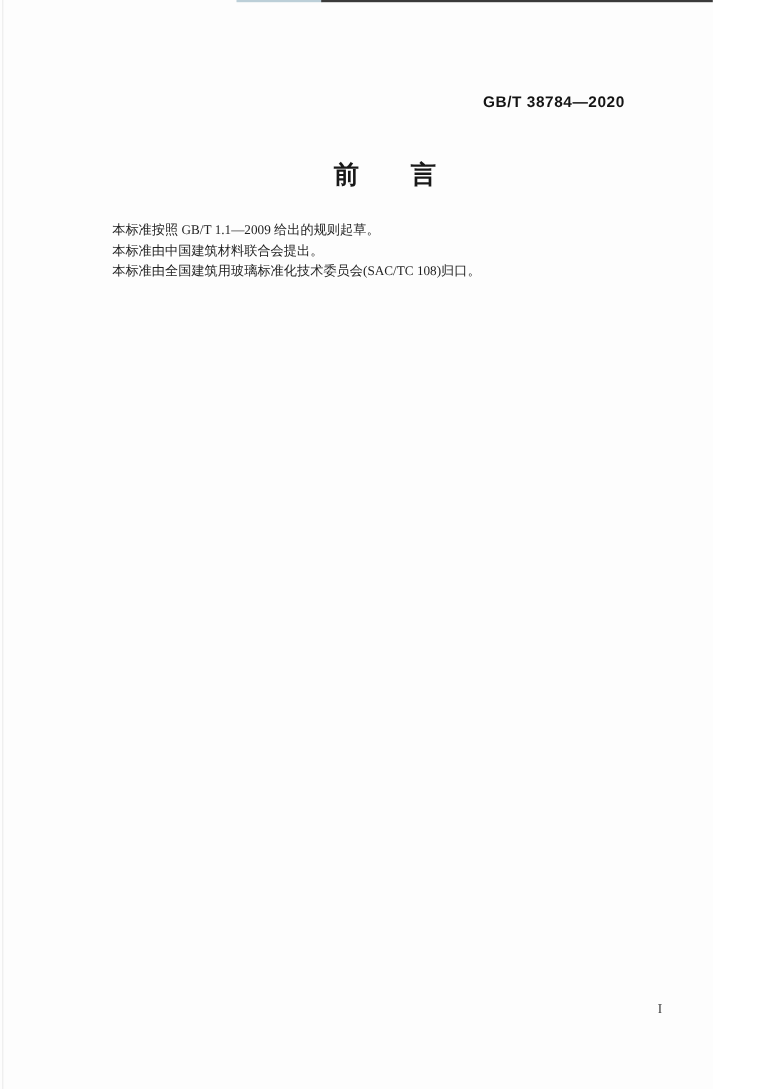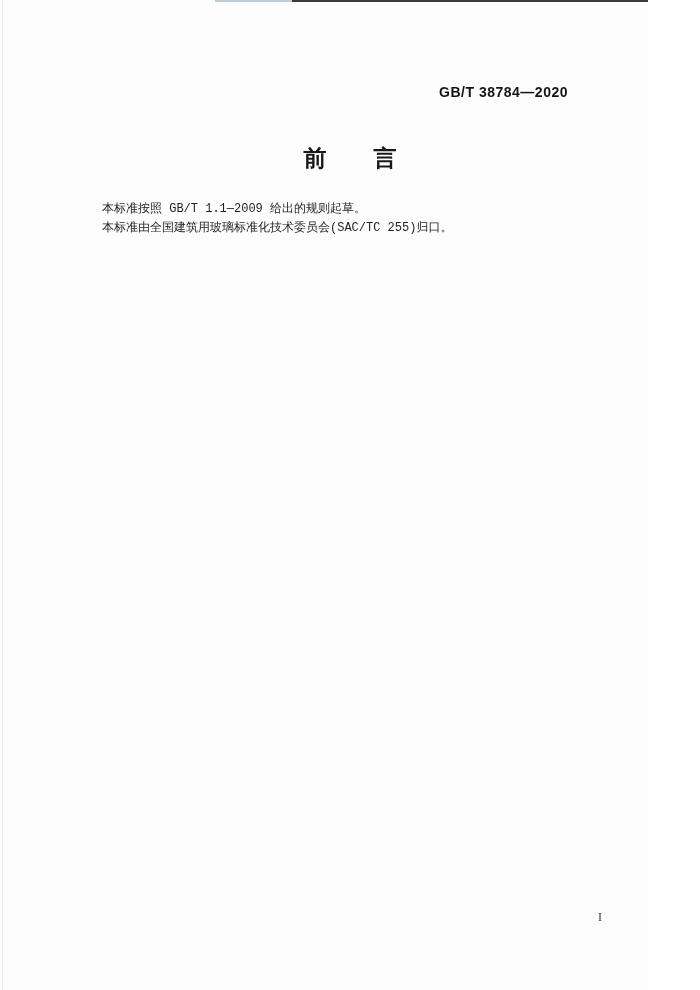--- a/index.html
+++ b/index.html
@@ -69,21 +69,20 @@
   .body-text {
     position: absolute;
     left: 78px;
     top: 200px;
     width: 545px;
     font-size: 12px;
     line-height: 18.6px;
     text-align: justify;
     text-justify: inter-ideograph;
     color: #1f1f1f;
-    font-family: Liberation Mono, monospace;
   }
   .body-text p {
     margin: 0;
     text-indent: 2em;
   }
   .page-number {
     position: absolute;
     left: 590px;
     top: 910px;
     width: 20px;
@@ -105,18 +104,19 @@
 
   <div class="doc-code">GB/T 38784—2020</div>
 
   <div class="fw-title">
     <span>前</span>
     <span>言</span>
   </div>
 
   <div class="body-text">
     <p>本标准按照 GB/T 1.1—2009 给出的规则起草。</p>
-    <p>本标准由全国建筑用玻璃标准化技术委员会(SAC/TC 255)归口。</p>
+    <p>本标准由中国建筑材料联合会提出。</p>
+    <p>本标准由全国建筑用玻璃标准化技术委员会(SAC/TC 108)归口。</p>
   </div>
 
   <div class="page-number">I</div>
 
 </div>
 
 </body></html>

